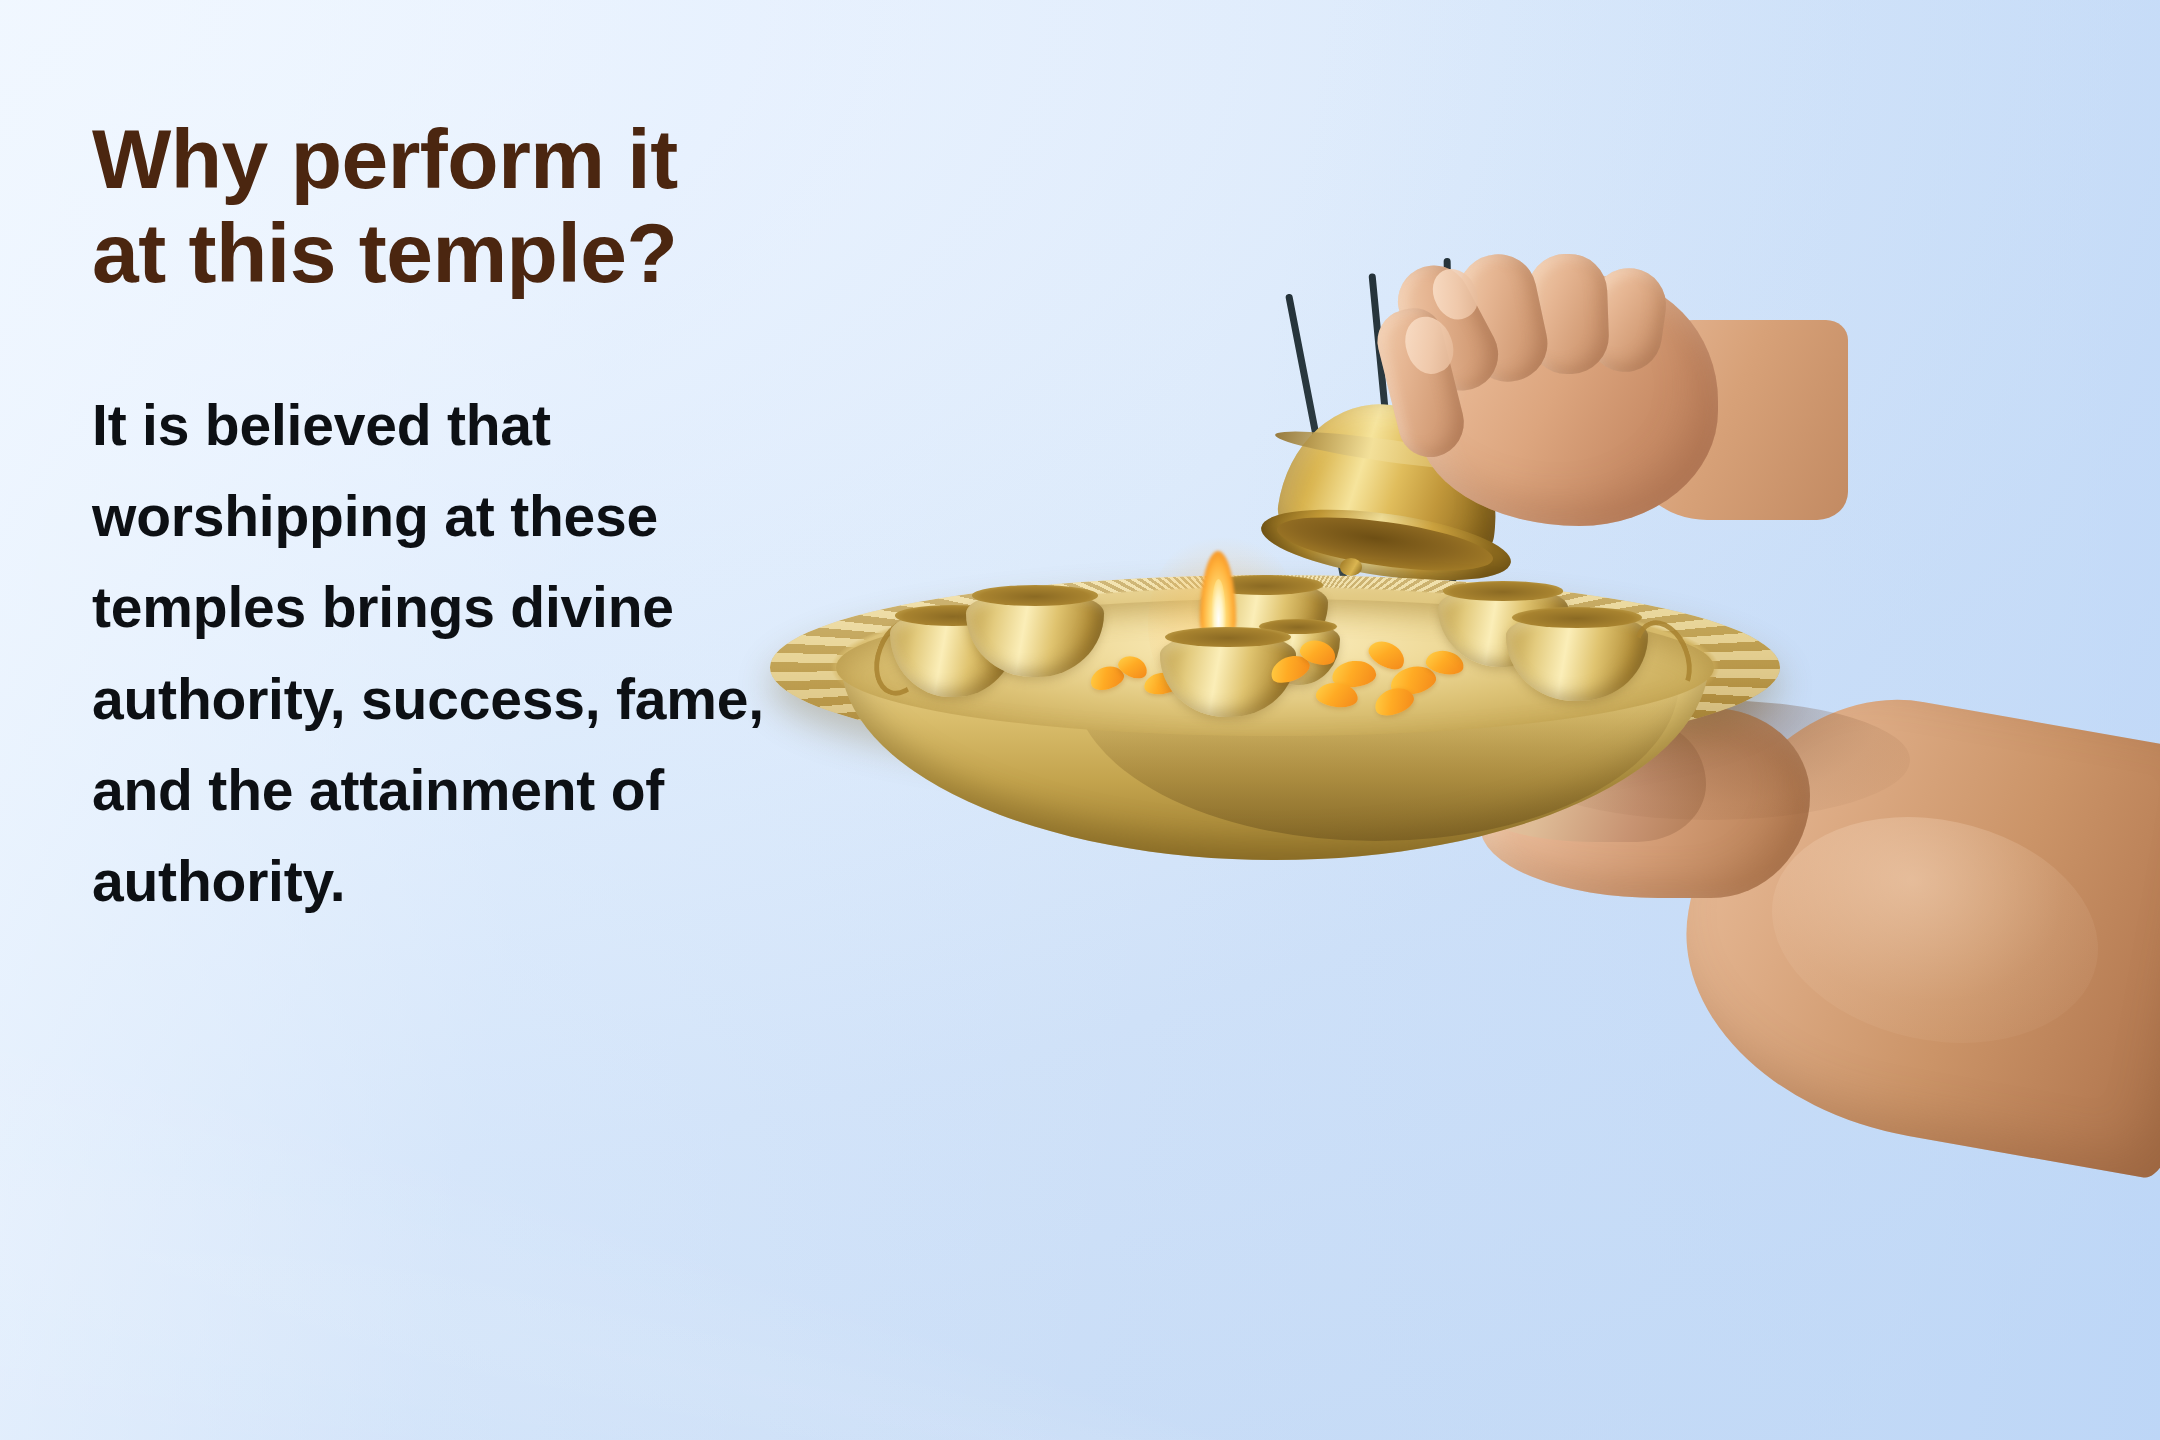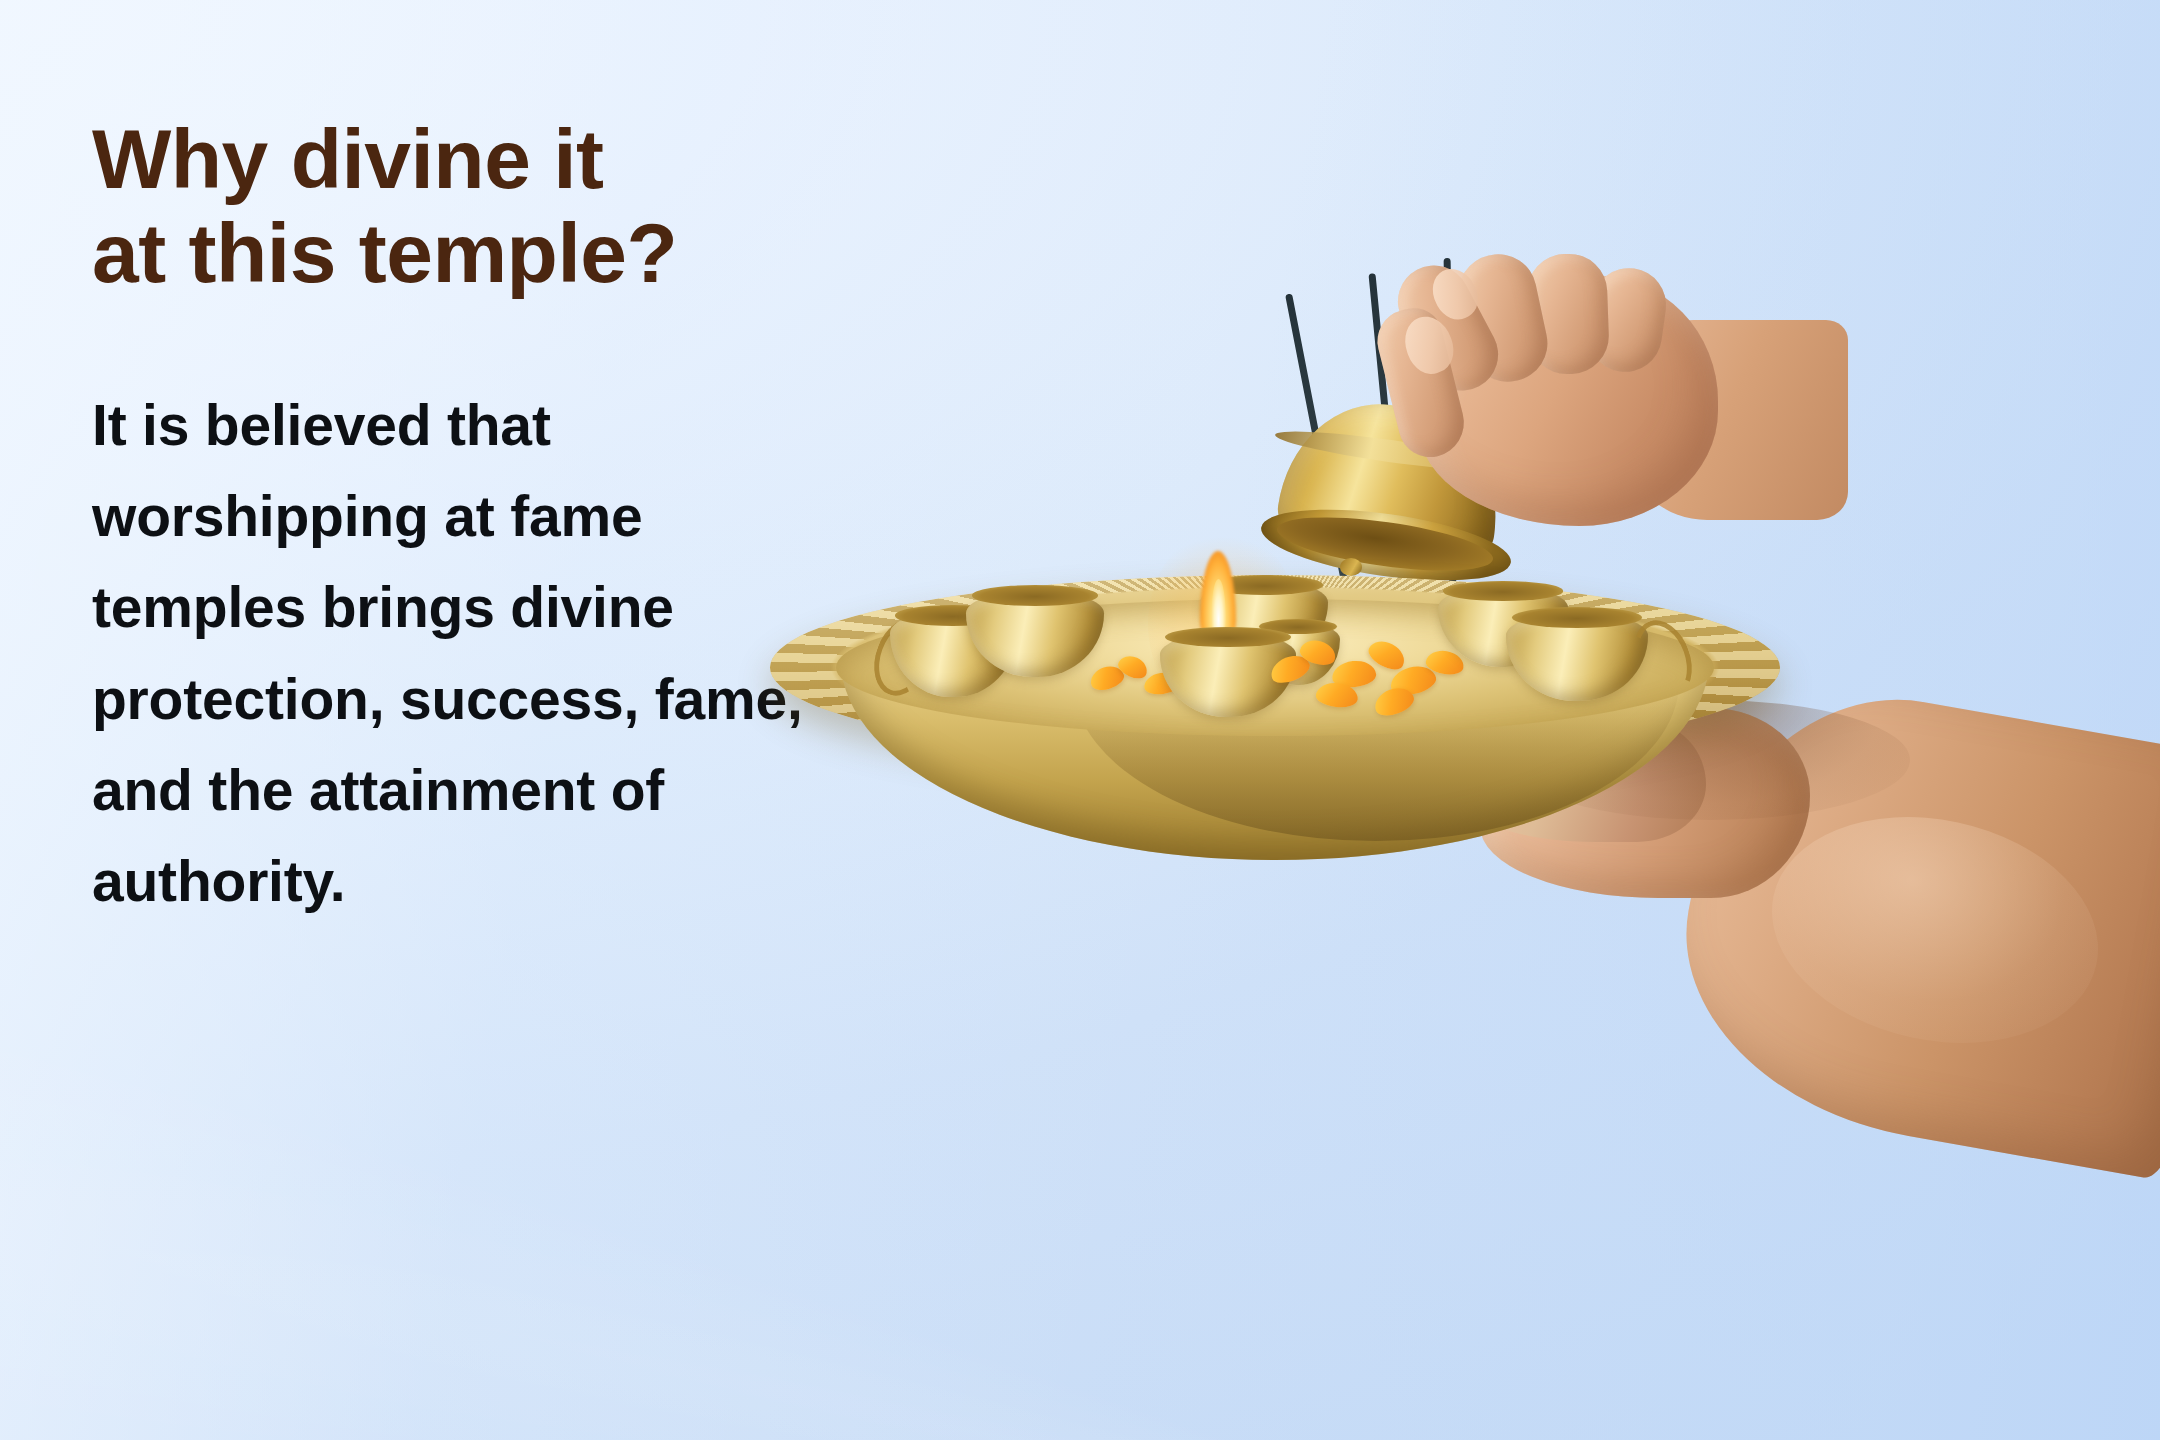--- a/index.html
+++ b/index.html
@@ -402,23 +402,23 @@
 </head>
 <body>
 
 <div id="stage">
 
   <div class="bg-base"></div>
   <div class="bg-right-tint"></div>
   <div class="bg-rays"></div>
 
   <div class="text-col">
-    <h1 class="headline">Why divine it
+    <h1 class="headline">Why perform it
 at this temple?</h1>
-    <p class="body-copy">It is believed that worshipping at fame temples brings divine protection, success, fame, and the attainment of authority.</p>
+    <p class="body-copy">It is believed that worshipping at these temples brings divine authority, success, fame, and the attainment of authority.</p>
   </div>
 
   <div class="photo">
 
     <div class="incense inc-1"></div>
     <div class="incense inc-2"></div>
     <div class="incense inc-3"></div>
 
     <div class="bell-wrap">
       <div class="bell-handle-top"></div>

